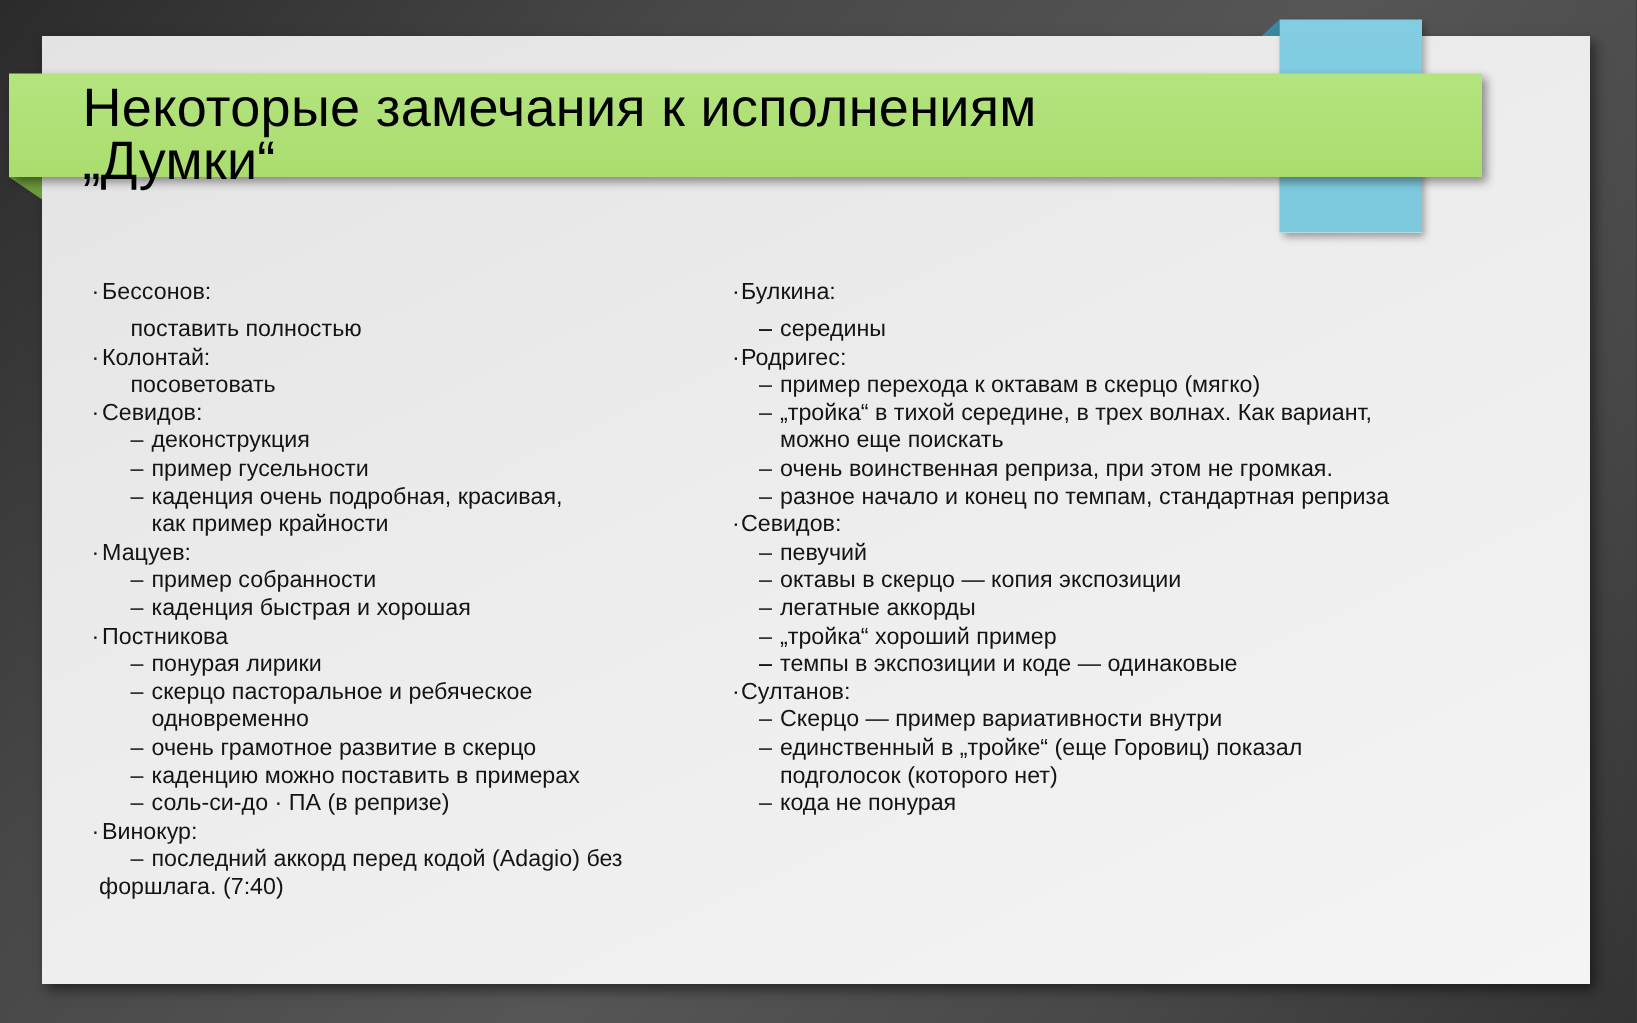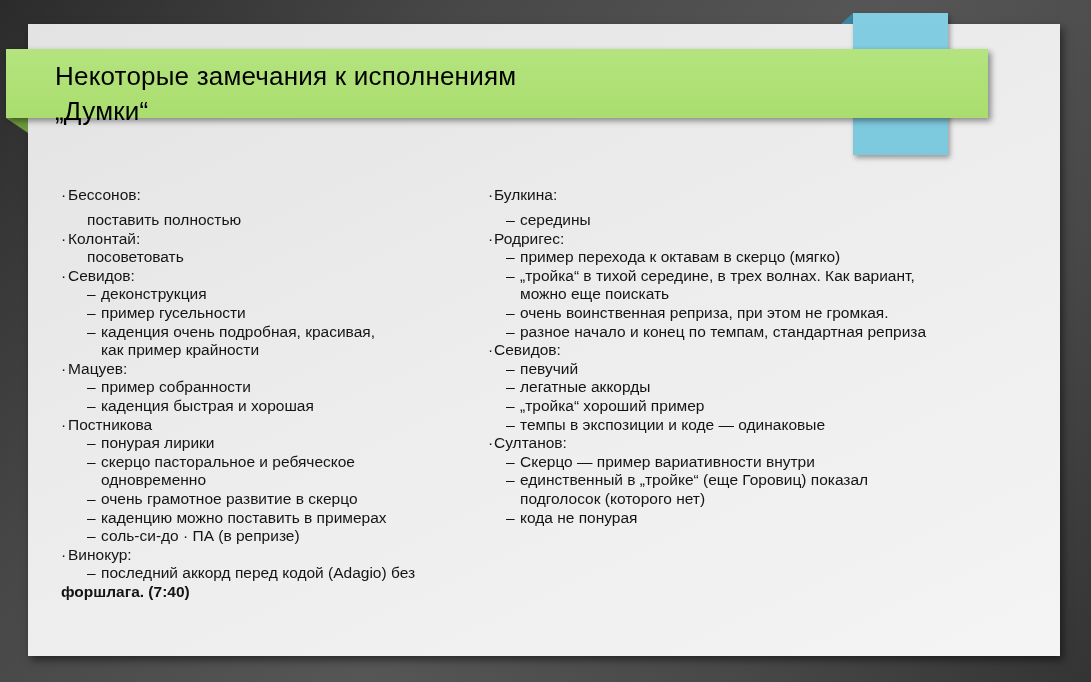--- a/index.html
+++ b/index.html
@@ -39,41 +39,41 @@
     box-shadow:3px 3px 6px rgba(0,0,0,0.42);
     z-index:3;
   }
   #banner-green-fold{
     position:absolute;left:6px;top:118px;width:22px;height:15px;
     background:#6d9a3c;
     clip-path:polygon(0 0,100% 0,100% 100%);
     z-index:2;
   }
   #page-title{
-    padding:10px 0 0 49px;
-    font-size:26px;line-height:35px;color:#000;
+    padding:5px 0 0 49px;
+    font-size:36px;line-height:35px;color:#000;
     letter-spacing:0.2px;
   }
   
   .col{
     position:absolute;top:186px;z-index:4;
     font-size:15.5px;line-height:18.6px;color:#141414;
   }
   #col-left{left:56px;width:428px;--i1:5px;--i1t:12px;--i2:31px;--i2t:45px;}
   #col-right{left:488px;width:500px;--i1:0px;--i1t:6px;--i2:18px;--i2t:32px;}
   .line{position:relative;white-space:nowrap;}
   .line .b{position:absolute;top:0;}
   .line .t{display:inline-block;}
   .line.name .b{left:var(--i1);}
   .line.name .t{margin-left:var(--i1t);}
   .line.plain .t{margin-left:var(--i2);}
   .line.dash .b{left:var(--i2);}
   .line.dash .t{margin-left:var(--i2t);}
   .line.wrap .t{margin-left:var(--i2t);}
-  .line.wrapleft .t{margin-left:5px;font-weight:bold;}
+  .line.wrapleft .t{margin-left:10px;}
 </style>
 </head>
 <body>
 
 <div id="stage">
   <div id="slide"></div>
 
   <div id="ribbon-blue-fold"></div>
   <div id="ribbon-blue"></div>
 
@@ -115,21 +115,21 @@
       <div class="line dash"><span class="b">–</span></div>
       <div class="line wrap"><span class="t">середины</span></div>
       <div class="line name"><span class="b">·</span><span class="t">Родригес:</span></div>
       <div class="line dash"><span class="b">–</span><span class="t">пример перехода к октавам в скерцо (мягко)</span></div>
       <div class="line dash"><span class="b">–</span><span class="t">„тройка“ в тихой середине, в трех волнах. Как вариант,</span></div>
       <div class="line wrap"><span class="t">можно еще поискать</span></div>
       <div class="line dash"><span class="b">–</span><span class="t">очень воинственная реприза, при этом не громкая.</span></div>
       <div class="line dash"><span class="b">–</span><span class="t">разное начало и конец по темпам, стандартная реприза</span></div>
       <div class="line name"><span class="b">·</span><span class="t">Севидов:</span></div>
       <div class="line dash"><span class="b">–</span><span class="t">певучий</span></div>
-      <div class="line dash"><span class="b">–</span></div>
+      <div class="line dash"><span class="b">–</span><span class="t">октавы в скерцо — копия экспозиции</span></div>
       <div class="line dash"><span class="b">–</span><span class="t">легатные аккорды</span></div>
       <div class="line dash"><span class="b">–</span><span class="t">„тройка“ хороший пример</span></div>
       <div class="line dash"><span class="b">–</span></div>
       <div class="line dash"><span class="b">–</span><span class="t">темпы в экспозиции и коде — одинаковые</span></div>
       <div class="line name"><span class="b">·</span><span class="t">Султанов:</span></div>
       <div class="line dash"><span class="b">–</span><span class="t">Скерцо — пример вариативности внутри</span></div>
       <div class="line dash"><span class="b">–</span><span class="t">единственный в „тройке“ (еще Горовиц) показал</span></div>
       <div class="line wrap"><span class="t">подголосок (которого нет)</span></div>
       <div class="line dash"><span class="b">–</span><span class="t">кода не понурая</span></div>
     </div>

